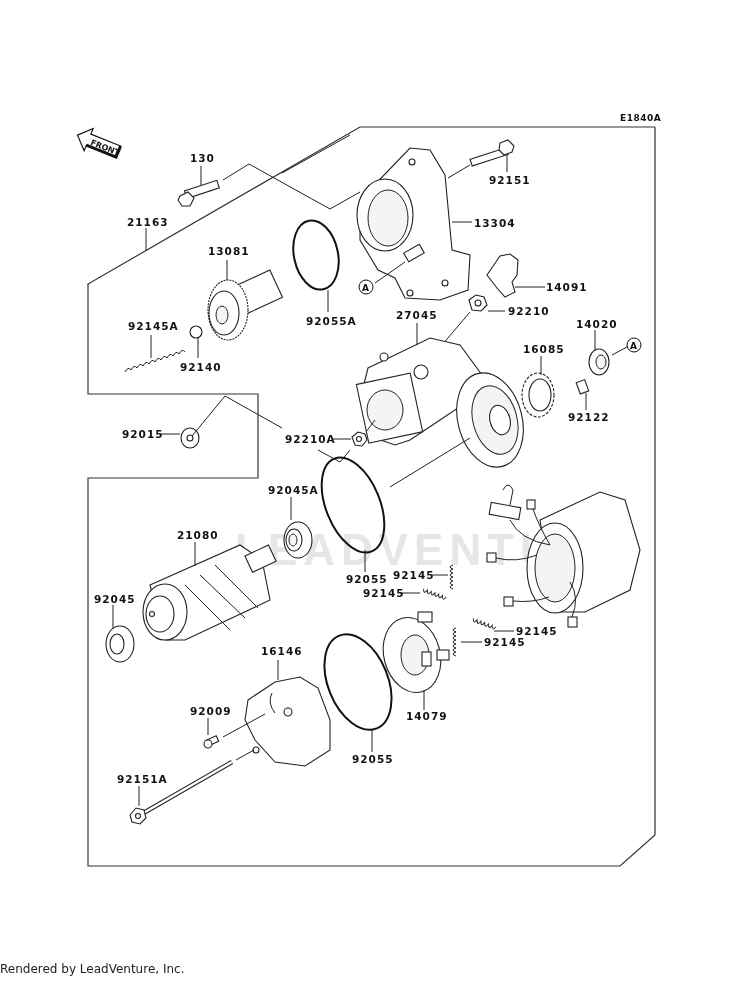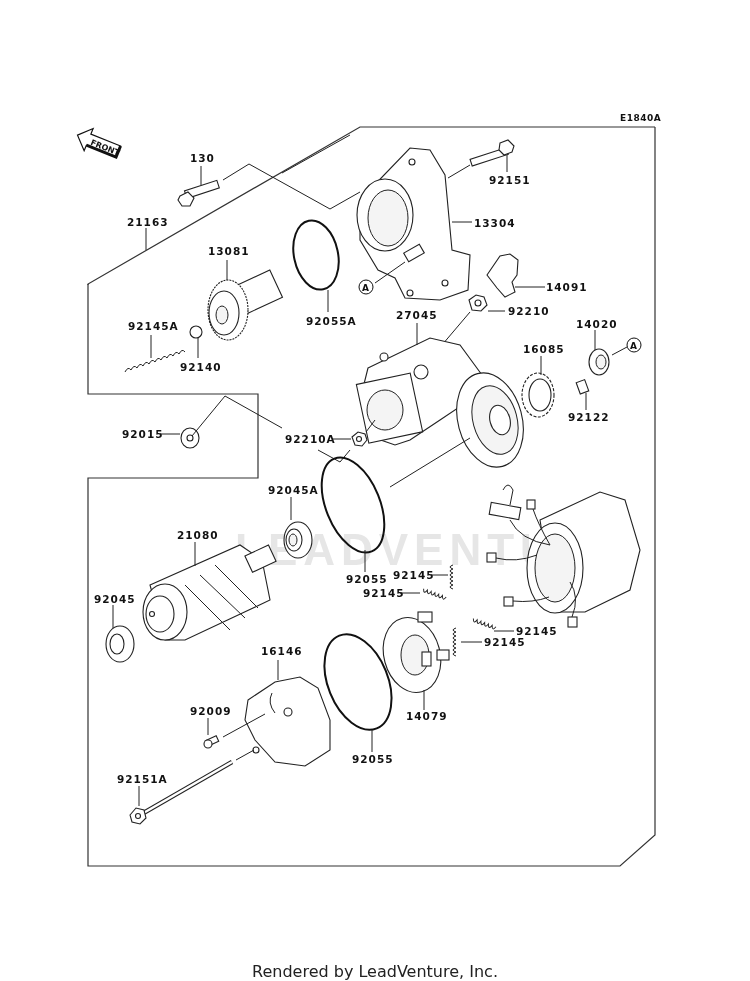--- a/index.html
+++ b/index.html
@@ -6,21 +6,21 @@
   body{width:750px;height:981px;position:relative;overflow:hidden;font-family:"DejaVu Sans",sans-serif;}
   #diagram{position:absolute;left:0;top:0;width:750px;height:981px;}
   .lbl{font-family:"DejaVu Sans",sans-serif;font-weight:bold;font-size:10.5px;fill:#111;letter-spacing:1px;}
   .code{font-family:"DejaVu Sans",sans-serif;font-weight:bold;font-size:9px;fill:#111;letter-spacing:0.5px;}
   .ln{stroke:#222;stroke-width:1;fill:none;}
   .frame{stroke:#333;stroke-width:1.2;fill:none;}
   .part{stroke:#222;stroke-width:1.1;fill:#fff;}
   .partg{stroke:#222;stroke-width:1;fill:#f4f4f4;}
   .oring{stroke:#111;stroke-width:2;fill:none;}
   .wm{font-family:"Liberation Sans",sans-serif;font-size:44px;font-weight:bold;fill:#e6e6e6;letter-spacing:6px;}
-  .footer{position:absolute;left:0;width:750px;top:962px;text-align:center;font-family:"DejaVu Sans",sans-serif;font-size:16px;color:#222;}
+  .footer{position:absolute;left:0;width:750px;top:962px;text-align:left;font-family:"DejaVu Sans",sans-serif;font-size:12px;color:#222;}
 </style>
 </head>
 <body>
 
 <svg id="diagram" viewBox="0 0 750 981" xmlns="http://www.w3.org/2000/svg">
 
   <text class="wm" x="235" y="565">LEADVENTURE</text>
 
   <text class="code" x="620" y="121">E1840A</text>
 

